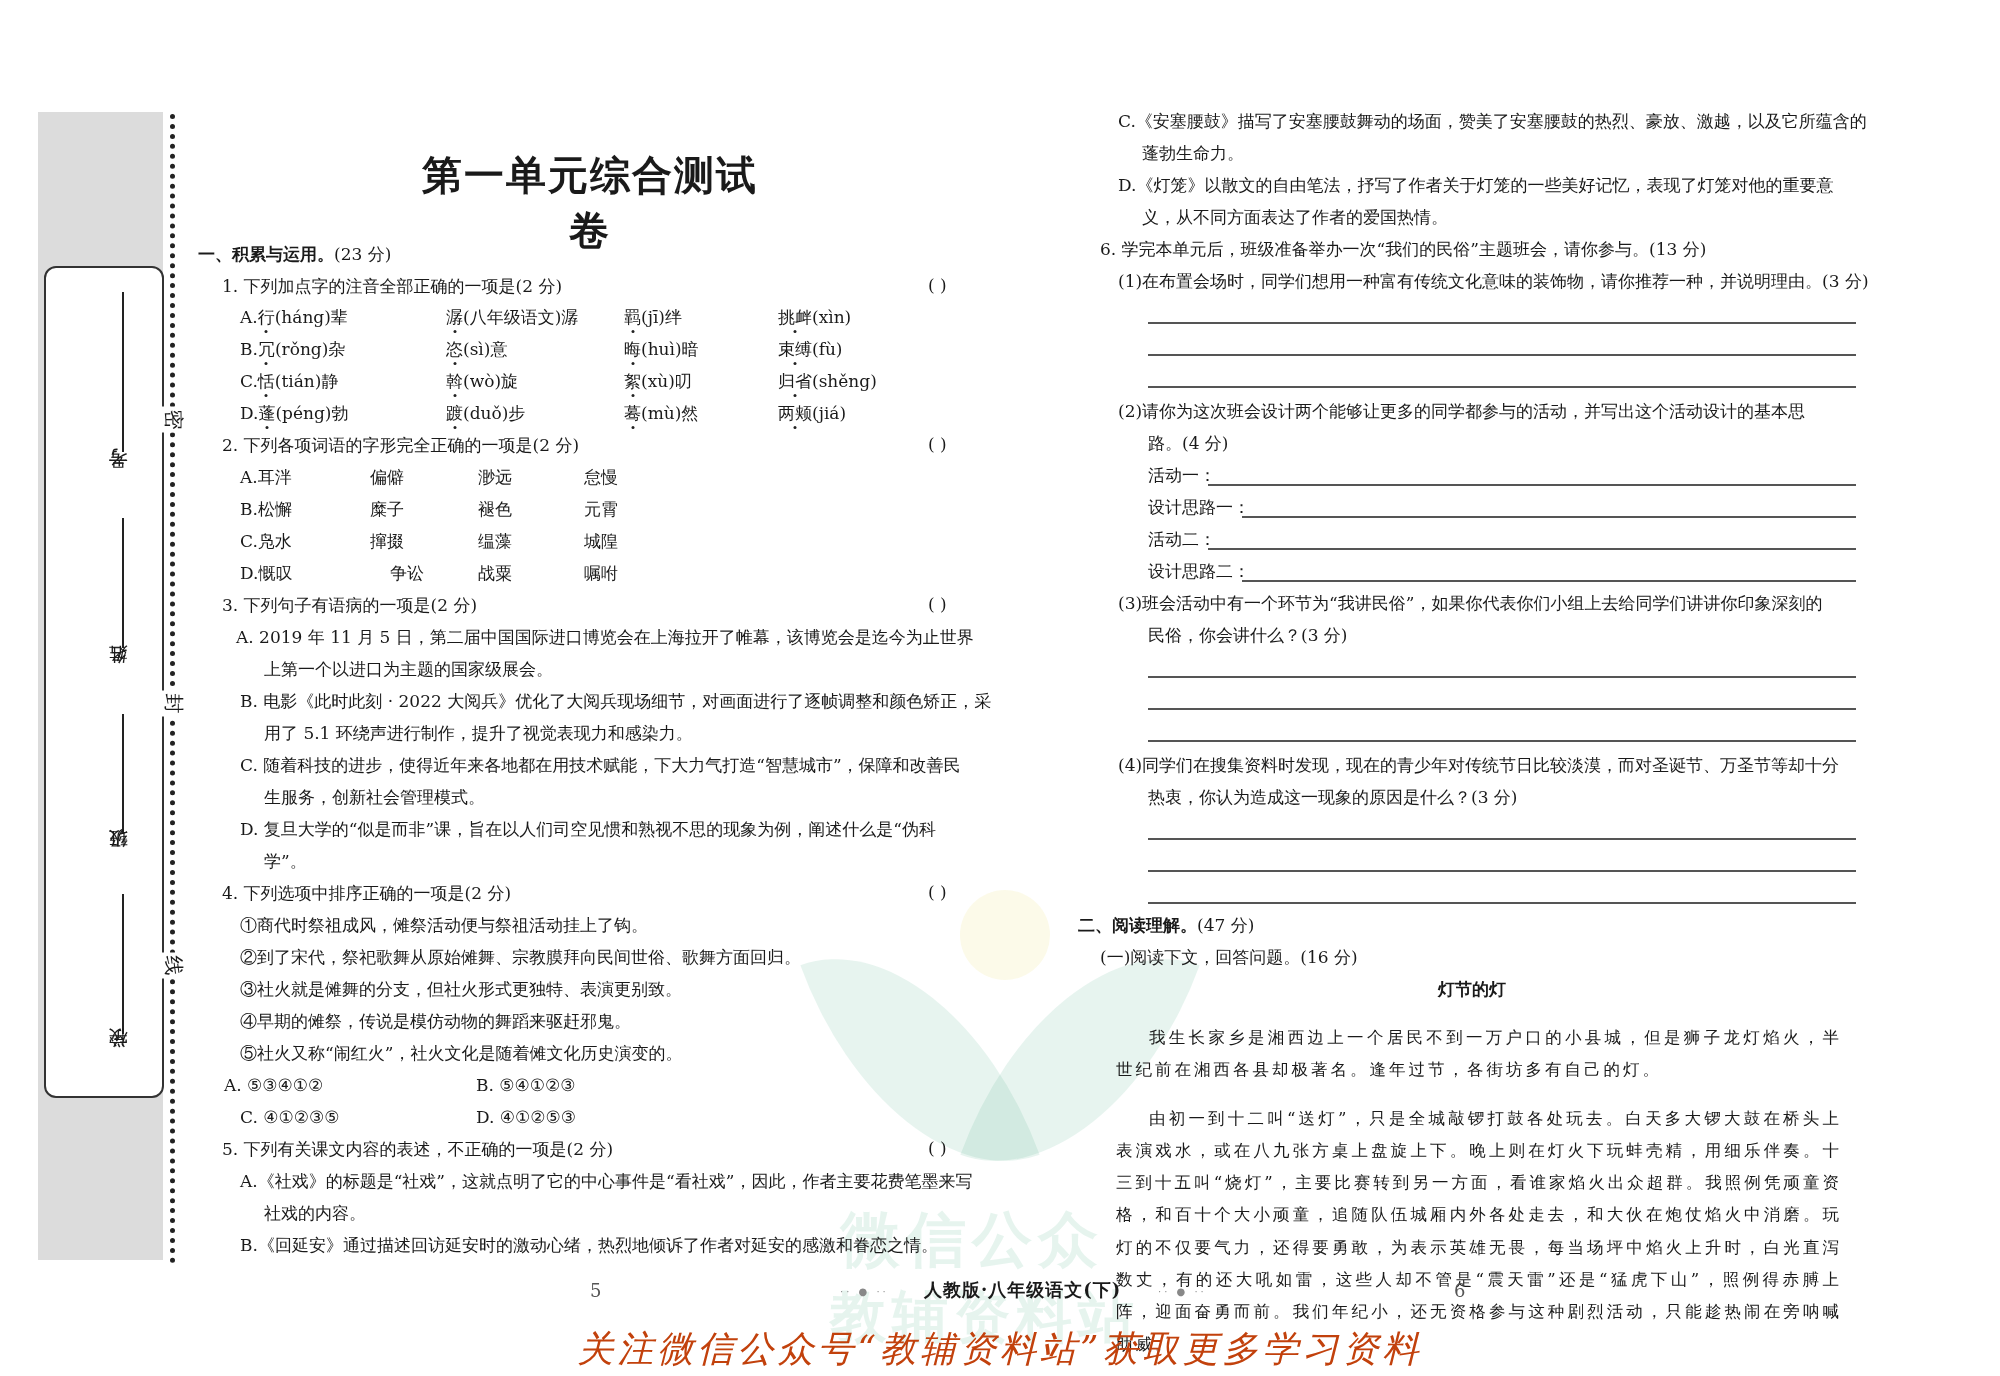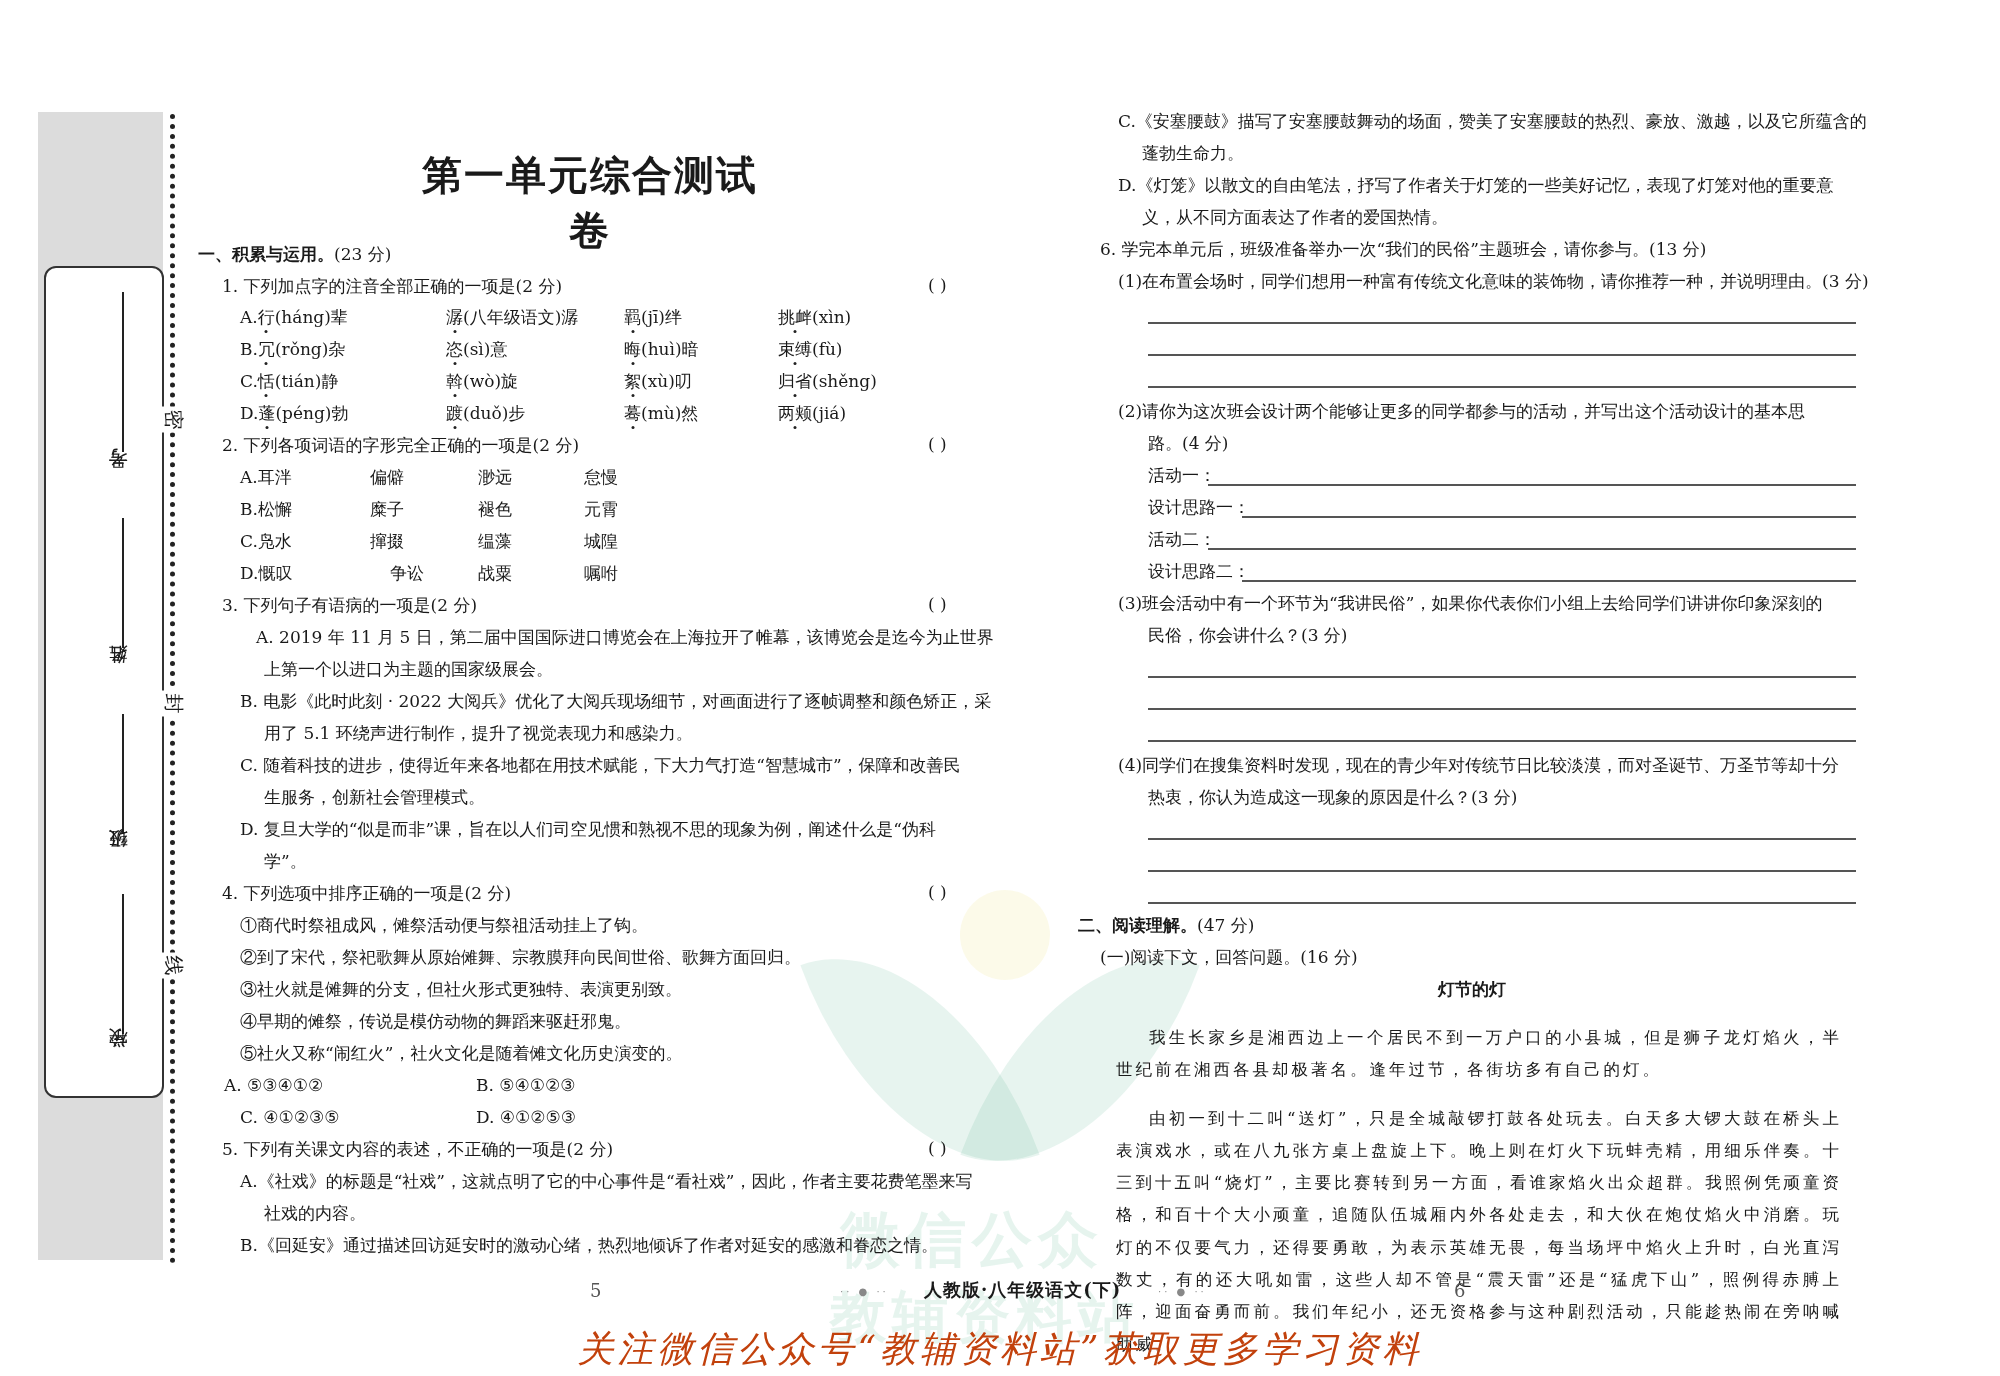--- a/index.html
+++ b/index.html
@@ -138,21 +138,21 @@
 <div class="opt-cell" style="left:370px;top:530px">撺掇</div>
 <div class="opt-cell" style="left:478px;top:530px">缊藻</div>
 <div class="opt-cell" style="left:584px;top:530px">城隍</div>
 <div class="opt-cell" style="left:240px;top:562px"><span>D.</span><span>慨叹</span></div>
 <div class="opt-cell" style="left:390px;top:562px">争讼</div>
 <div class="opt-cell" style="left:478px;top:562px">战粟</div>
 <div class="opt-cell" style="left:584px;top:562px">嘱咐</div>
 
 <div class="line" style="left:222px;top:594px">3. 下列句子有语病的一项是(2 分)</div>
 <div class="paren" style="left:928px;top:594px">(      )</div>
-<div class="line" style="left:256px;top:626px">A. 2019 年 11 月 5 日，第二届中国国际进口博览会在上海拉开了帷幕，该博览会是迄今为止世界</div>
+<div class="line" style="left:236px;top:626px">A. 2019 年 11 月 5 日，第二届中国国际进口博览会在上海拉开了帷幕，该博览会是迄今为止世界</div>
 <div class="line" style="left:264px;top:658px">上第一个以进口为主题的国家级展会。</div>
 <div class="line" style="left:240px;top:690px">B. 电影《此时此刻 · 2022 大阅兵》优化了大阅兵现场细节，对画面进行了逐帧调整和颜色矫正，采</div>
 <div class="line" style="left:264px;top:722px">用了 5.1 环绕声进行制作，提升了视觉表现力和感染力。</div>
 <div class="line" style="left:240px;top:754px">C. 随着科技的进步，使得近年来各地都在用技术赋能，下大力气打造“智慧城市”，保障和改善民</div>
 <div class="line" style="left:264px;top:786px">生服务，创新社会管理模式。</div>
 <div class="line" style="left:240px;top:818px">D. 复旦大学的“似是而非”课，旨在以人们司空见惯和熟视不思的现象为例，阐述什么是“伪科</div>
 <div class="line" style="left:264px;top:850px">学”。</div>
 
 <div class="line" style="left:222px;top:882px">4. 下列选项中排序正确的一项是(2 分)</div>
 <div class="paren" style="left:928px;top:882px">(      )</div>

